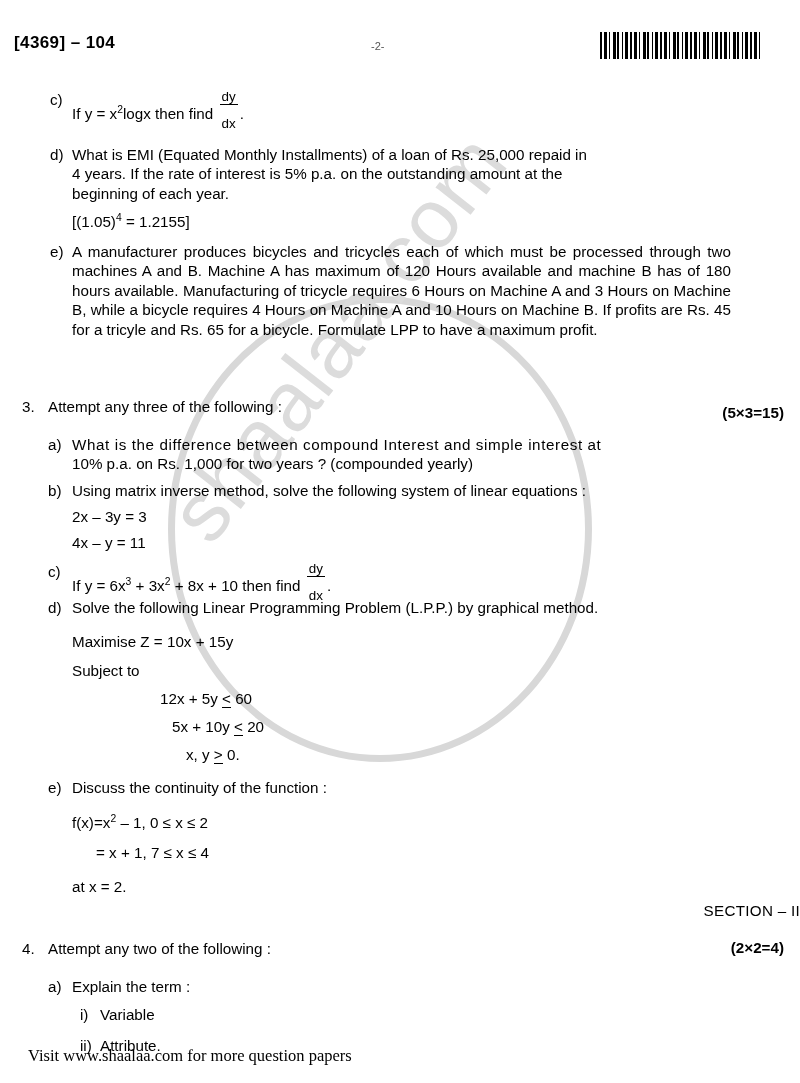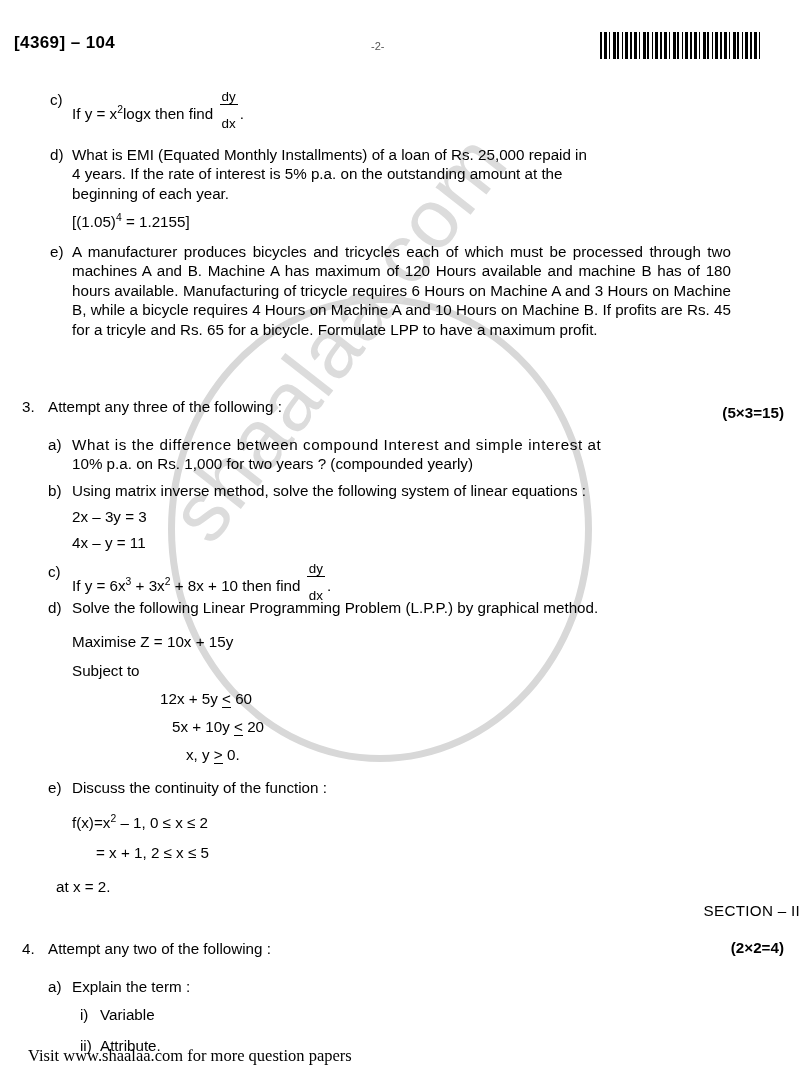--- a/index.html
+++ b/index.html
@@ -240,22 +240,22 @@
     <div class="qitem nowrap" style="left:72px; top:661px;">Subject to</div>
     <div class="qitem nowrap" style="left:160px; top:689px;">12x + 5y <span style="display:inline-block;border-bottom:1.2px solid #000;line-height:0.95;padding-bottom:1px;">&lt;</span> 60</div>
     <div class="qitem nowrap" style="left:172px; top:717px;">5x + 10y <span style="display:inline-block;border-bottom:1.2px solid #000;line-height:0.95;padding-bottom:1px;">&lt;</span> 20</div>
     <div class="qitem nowrap" style="left:186px; top:745px;">x, y <span style="display:inline-block;border-bottom:1.2px solid #000;line-height:0.95;padding-bottom:1px;">&gt;</span> 0.</div>
 
     <div class="qlabel" style="left:48px; top:778px;">e)</div>
     <div class="qitem nowrap" style="left:72px; top:778px;">Discuss the continuity of the function :</div>
     <div class="qitem nowrap" style="left:72px; top:813px;">
       <span>f(x)=x</span><sup>2</sup><span> – 1,  0 ≤ x ≤ 2</span>
     </div>
-    <div class="qitem nowrap" style="left:96px; top:843px;">= x + 1,   2 ≤ x ≤ 5</div>
-    <div class="qitem nowrap" style="left:56px; top:877px;text-align:right;">at x = 2.</div>
+    <div class="qitem nowrap" style="left:96px; top:843px;">= x + 1,   7 ≤ x ≤ 4</div>
+    <div class="qitem nowrap" style="left:72px; top:877px;text-align:right;">at x = 2.</div>
 
     <div class="section-head" style="top:902px;">SECTION – II</div>
 
     <div class="qnum" style="left:22px; top:939px;">4.</div>
     <div class="qitem nowrap" style="left:48px; top:939px;">
       <span>Attempt</span> <b>any two</b> <span>of the following :</span>
     </div>
     <div class="marks" style="right:16px; top:939px;">(2×2=4)</div>
 
     <div class="qlabel" style="left:48px; top:977px;">a)</div>

